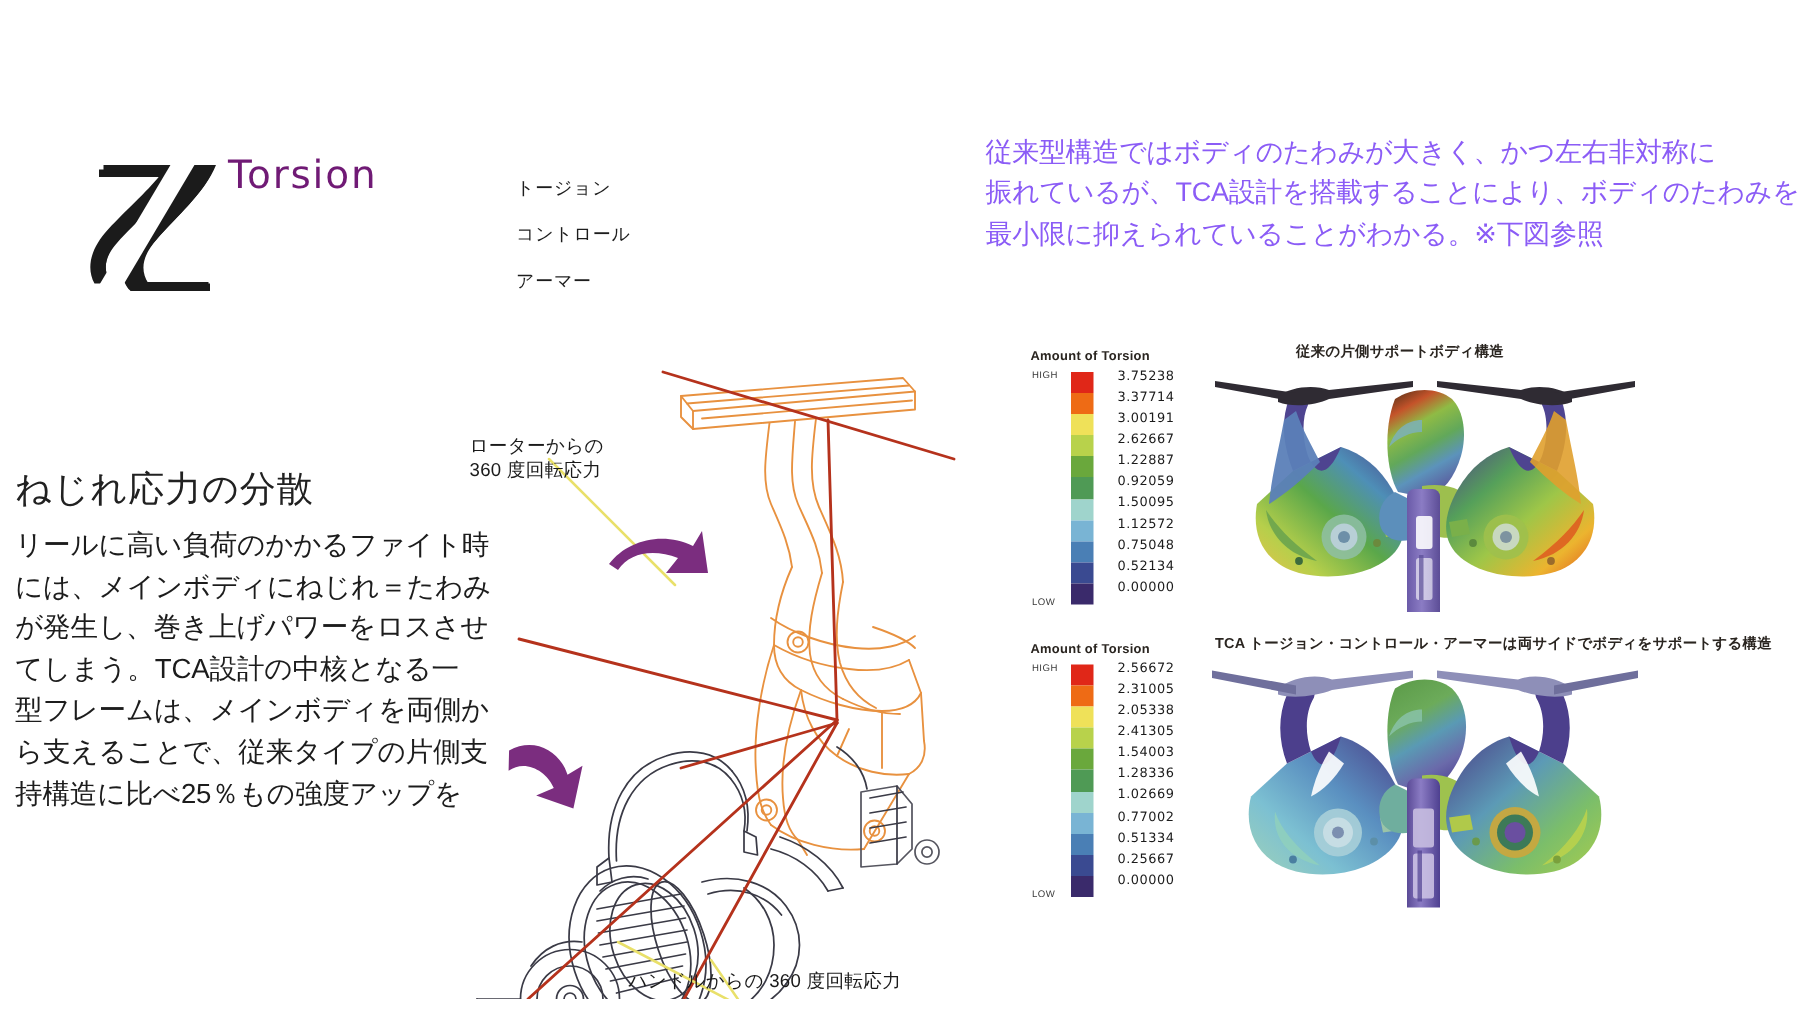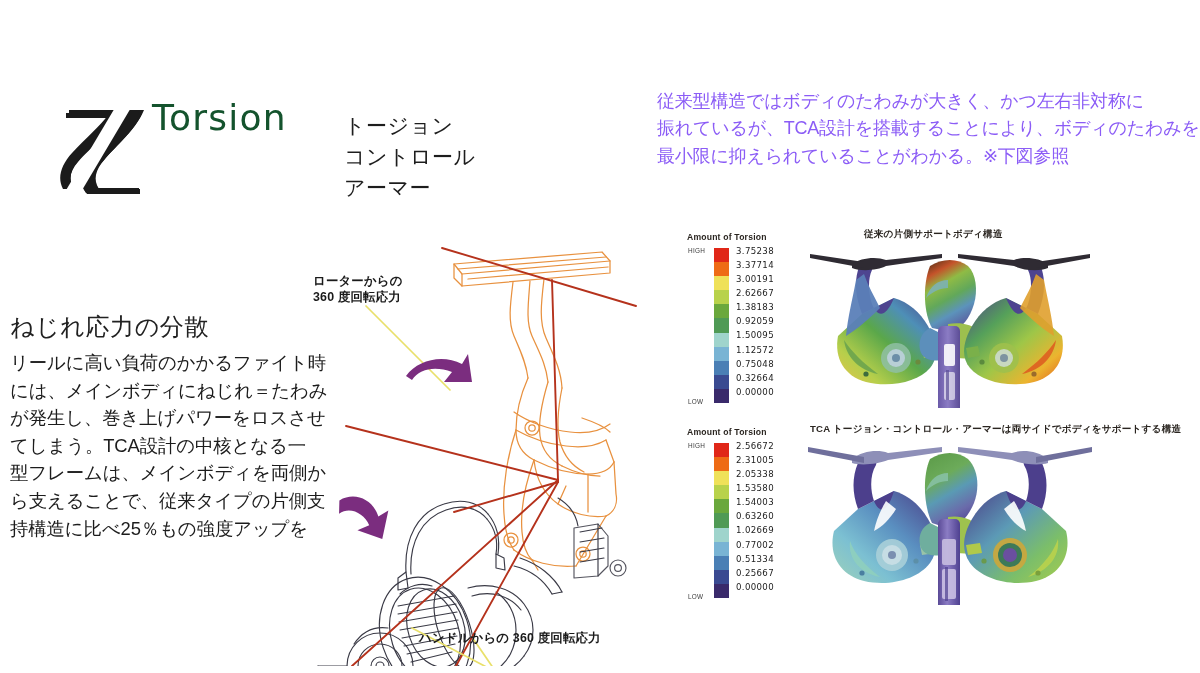--- a/index.html
+++ b/index.html
@@ -34,36 +34,36 @@
     width: 86px;
     height: 92px;
   }
   #logo-wordmark {
     position: absolute;
     left: 100px;
     top: 2px;
     width: 190px;
   }
   .wordmark-line {
-    font-size: 36px;
+    font-size: 26px;
     line-height: 31px;
     letter-spacing: 1.2px;
     font-weight: 400;
-    color: #14532d;
+    color: #701a75;
     white-space: nowrap;
     font-family: "DejaVu Sans", sans-serif;
   }
   #logo-kana {
     position: absolute;
     left: 292px;
     top: 10px;
     width: 130px;
   }
   .kana-line {
-    font-size: 21px;
+    font-size: 12px;
     line-height: 31px;
     letter-spacing: 0.5px;
     color: #1d1d1d;
     white-space: nowrap;
   }
 
   
   #left-text {
     position: absolute;
     left: 10px;
@@ -115,25 +115,26 @@
     left: 258px;
     top: 236px;
     width: 392px;
     height: 430px;
   }
   #reel-svg { display: block; }
 
   .callout {
     position: absolute;
     font-size: 12.4px;
-    font-weight: bold;
+    font-weight: normal;
     line-height: 16px;
     color: #1a1a1a;
     letter-spacing: 0.2px;
     white-space: nowrap;
+    margin-top: 16px;
   }
   #callout-rotor { left: 313px; top: 273px; }
   #callout-handle { left: 419px; top: 630px; }
 
   
   .fea-panel { position: absolute; }
   #fea-top { left: 686px; top: 228px; width: 510px; height: 186px; }
   #fea-bottom { left: 686px; top: 423px; width: 510px; height: 190px; }
 
   .fea-title {
@@ -178,20 +179,21 @@
     top: -4px;
     width: 56px;
   }
   .legend-values > div {
     height: 14.09px;
     line-height: 14.09px;
     font-size: 8.6px;
     color: #1b1b1b;
     letter-spacing: 0.35px;
     font-family: "DejaVu Sans", sans-serif;
+    text-align: center;
   }
   .legend-hi, .legend-lo {
     position: absolute;
     left: 2px;
     font-size: 6.4px;
     color: #3a3a3a;
     letter-spacing: 0.3px;
   }
   .legend-hi { top: -1px; }
   .legend-lo { bottom: -2px; }
@@ -417,26 +419,26 @@
           <div style="background:#3a4a91"></div>
           <div style="background:#3a2a6b"></div>
         </div>
         <div class="legend-hi">HIGH</div>
         <div class="legend-lo">LOW</div>
         <div class="legend-values">
           <div>3.75238</div>
           <div>3.37714</div>
           <div>3.00191</div>
           <div>2.62667</div>
-          <div>1.38183</div>
+          <div>1.22887</div>
           <div>0.92059</div>
           <div>1.50095</div>
           <div>1.12572</div>
           <div>0.75048</div>
-          <div>0.32664</div>
+          <div>0.52134</div>
           <div>0.00000</div>
         </div>
       </div>
     </div>
 
     <div class="fea-art">
       <svg width="320" height="168" viewBox="0 0 320 168" aria-hidden="true">
         <defs>
           <linearGradient id="gL1" x1="0" y1="1" x2="1" y2="0">
             <stop offset="0" stop-color="#e6c24a"></stop>
@@ -529,23 +531,23 @@
           <div style="background:#4a7fb5"></div>
           <div style="background:#3a4a91"></div>
           <div style="background:#3a2a6b"></div>
         </div>
         <div class="legend-hi">HIGH</div>
         <div class="legend-lo">LOW</div>
         <div class="legend-values">
           <div>2.56672</div>
           <div>2.31005</div>
           <div>2.05338</div>
-          <div>1.53580</div>
+          <div>2.41305</div>
           <div>1.54003</div>
-          <div>0.63260</div>
+          <div>1.28336</div>
           <div>1.02669</div>
           <div>0.77002</div>
           <div>0.51334</div>
           <div>0.25667</div>
           <div>0.00000</div>
         </div>
       </div>
     </div>
 
     <div class="fea-art">

